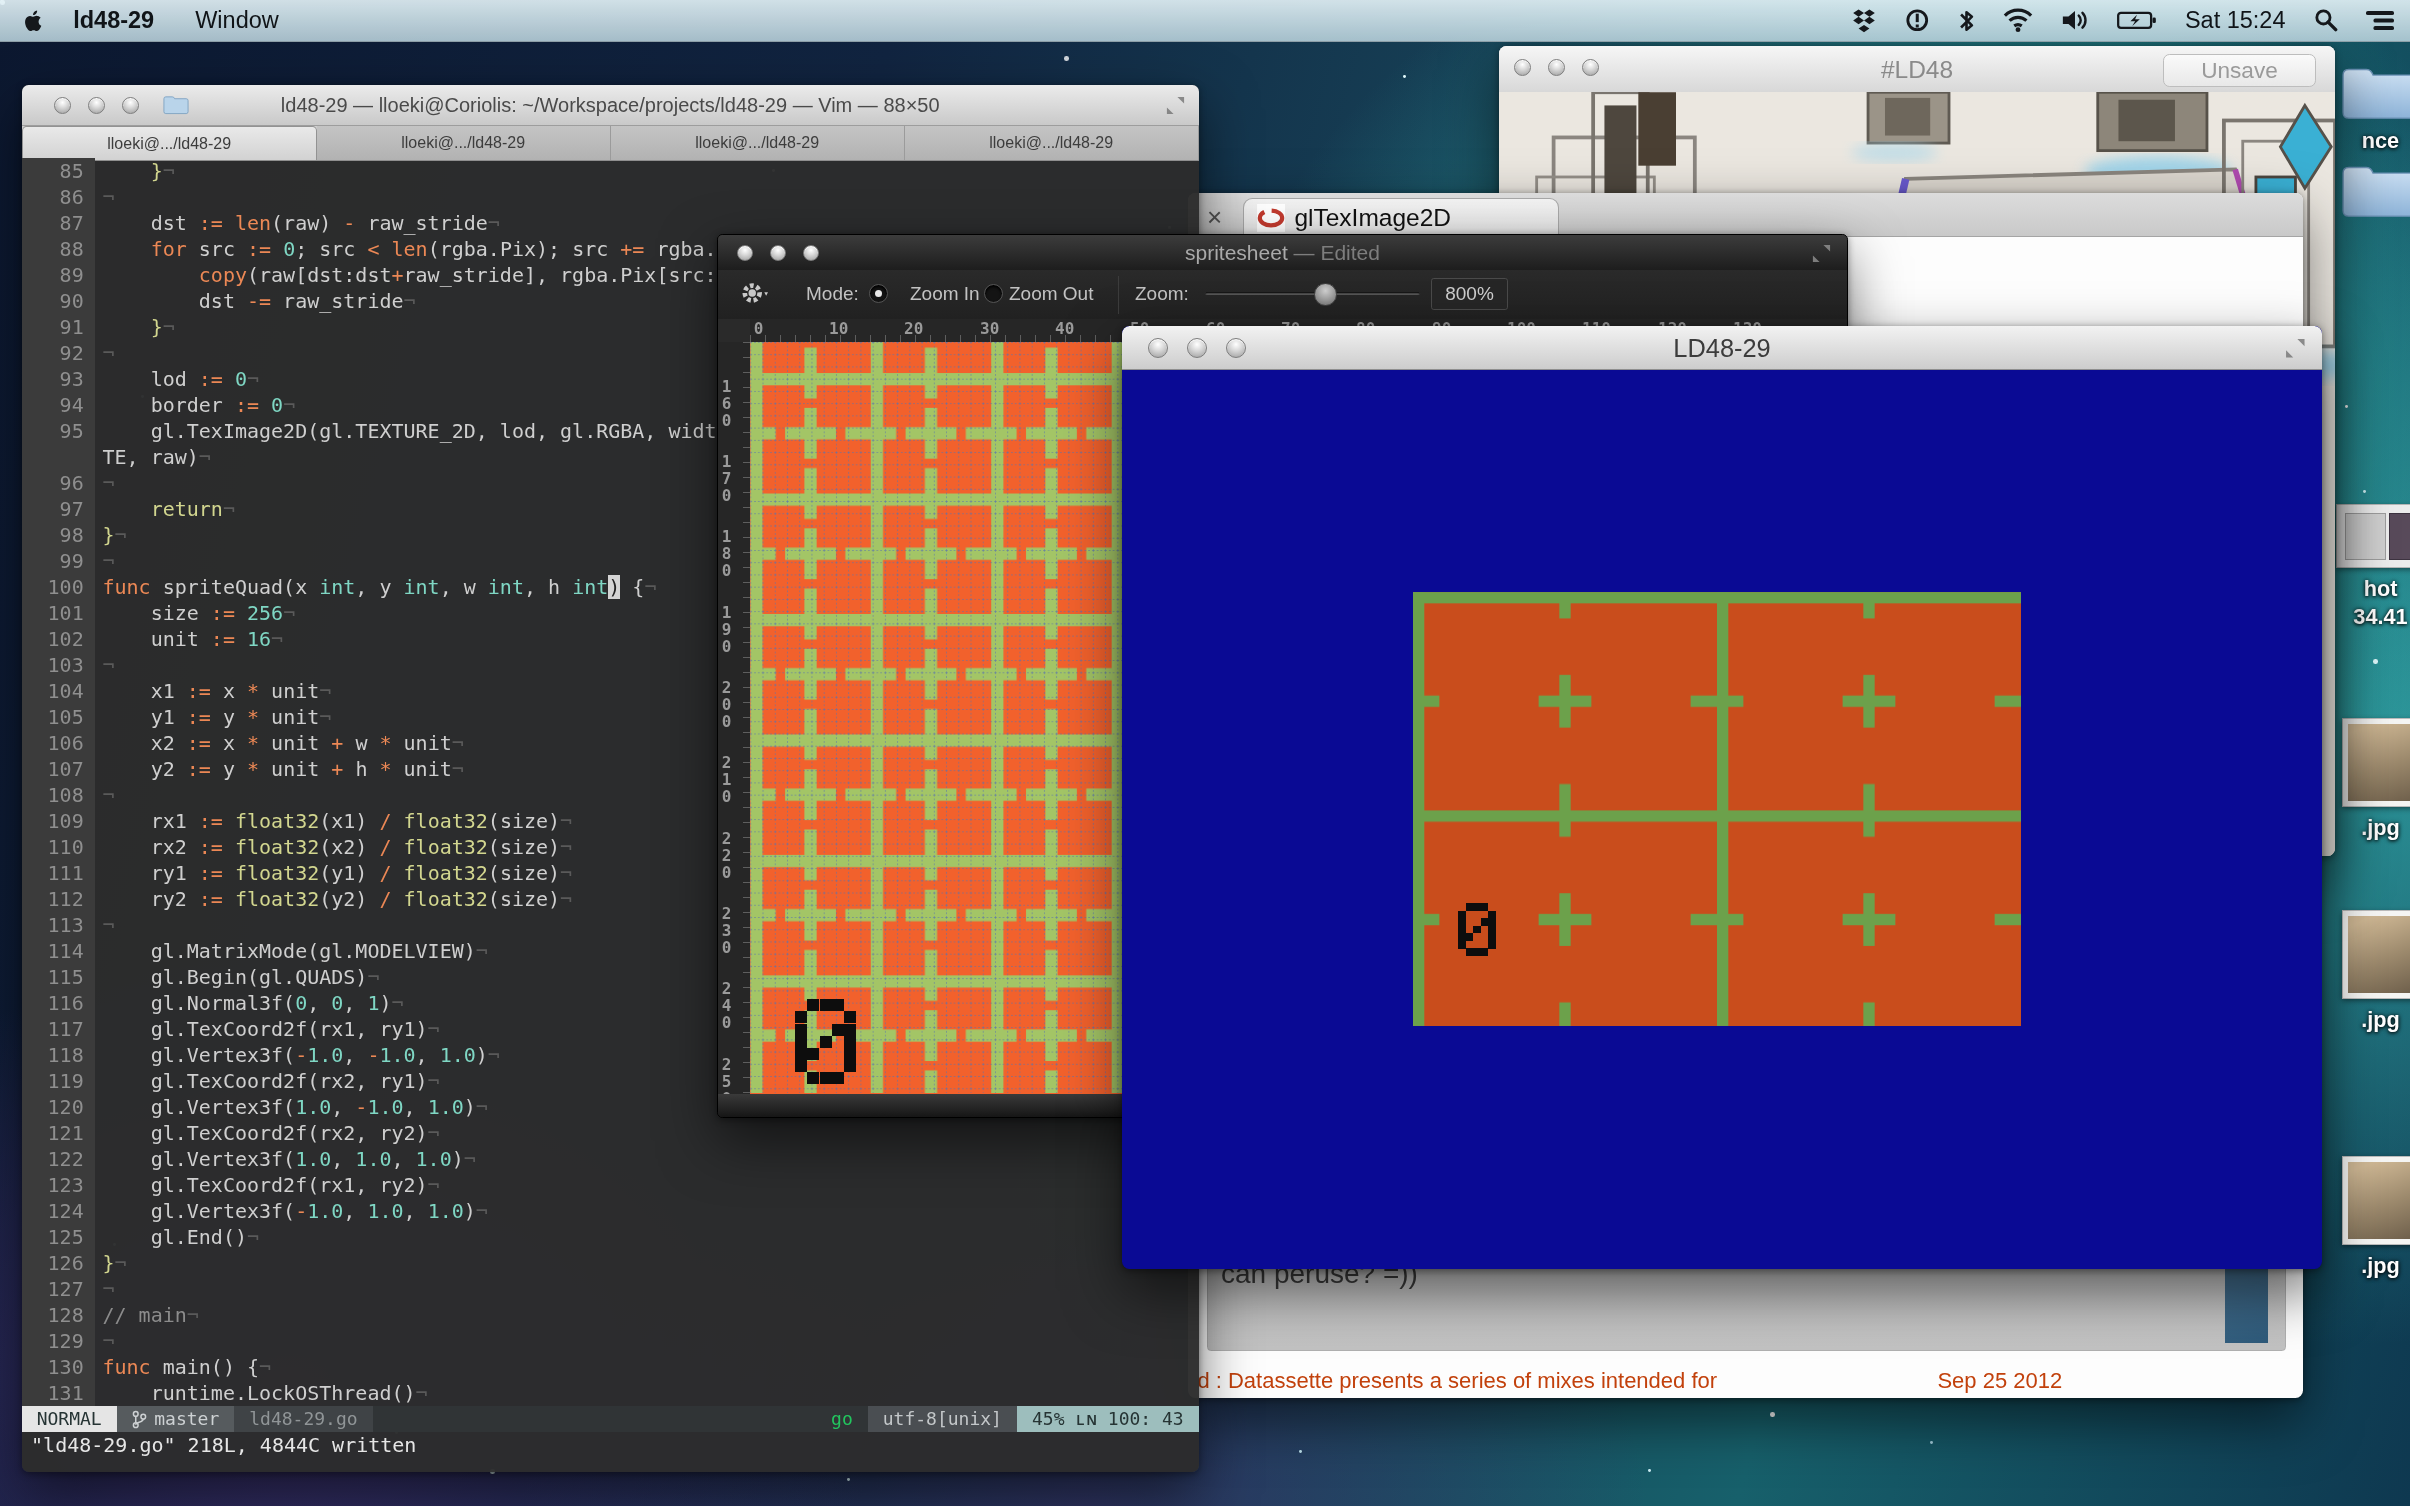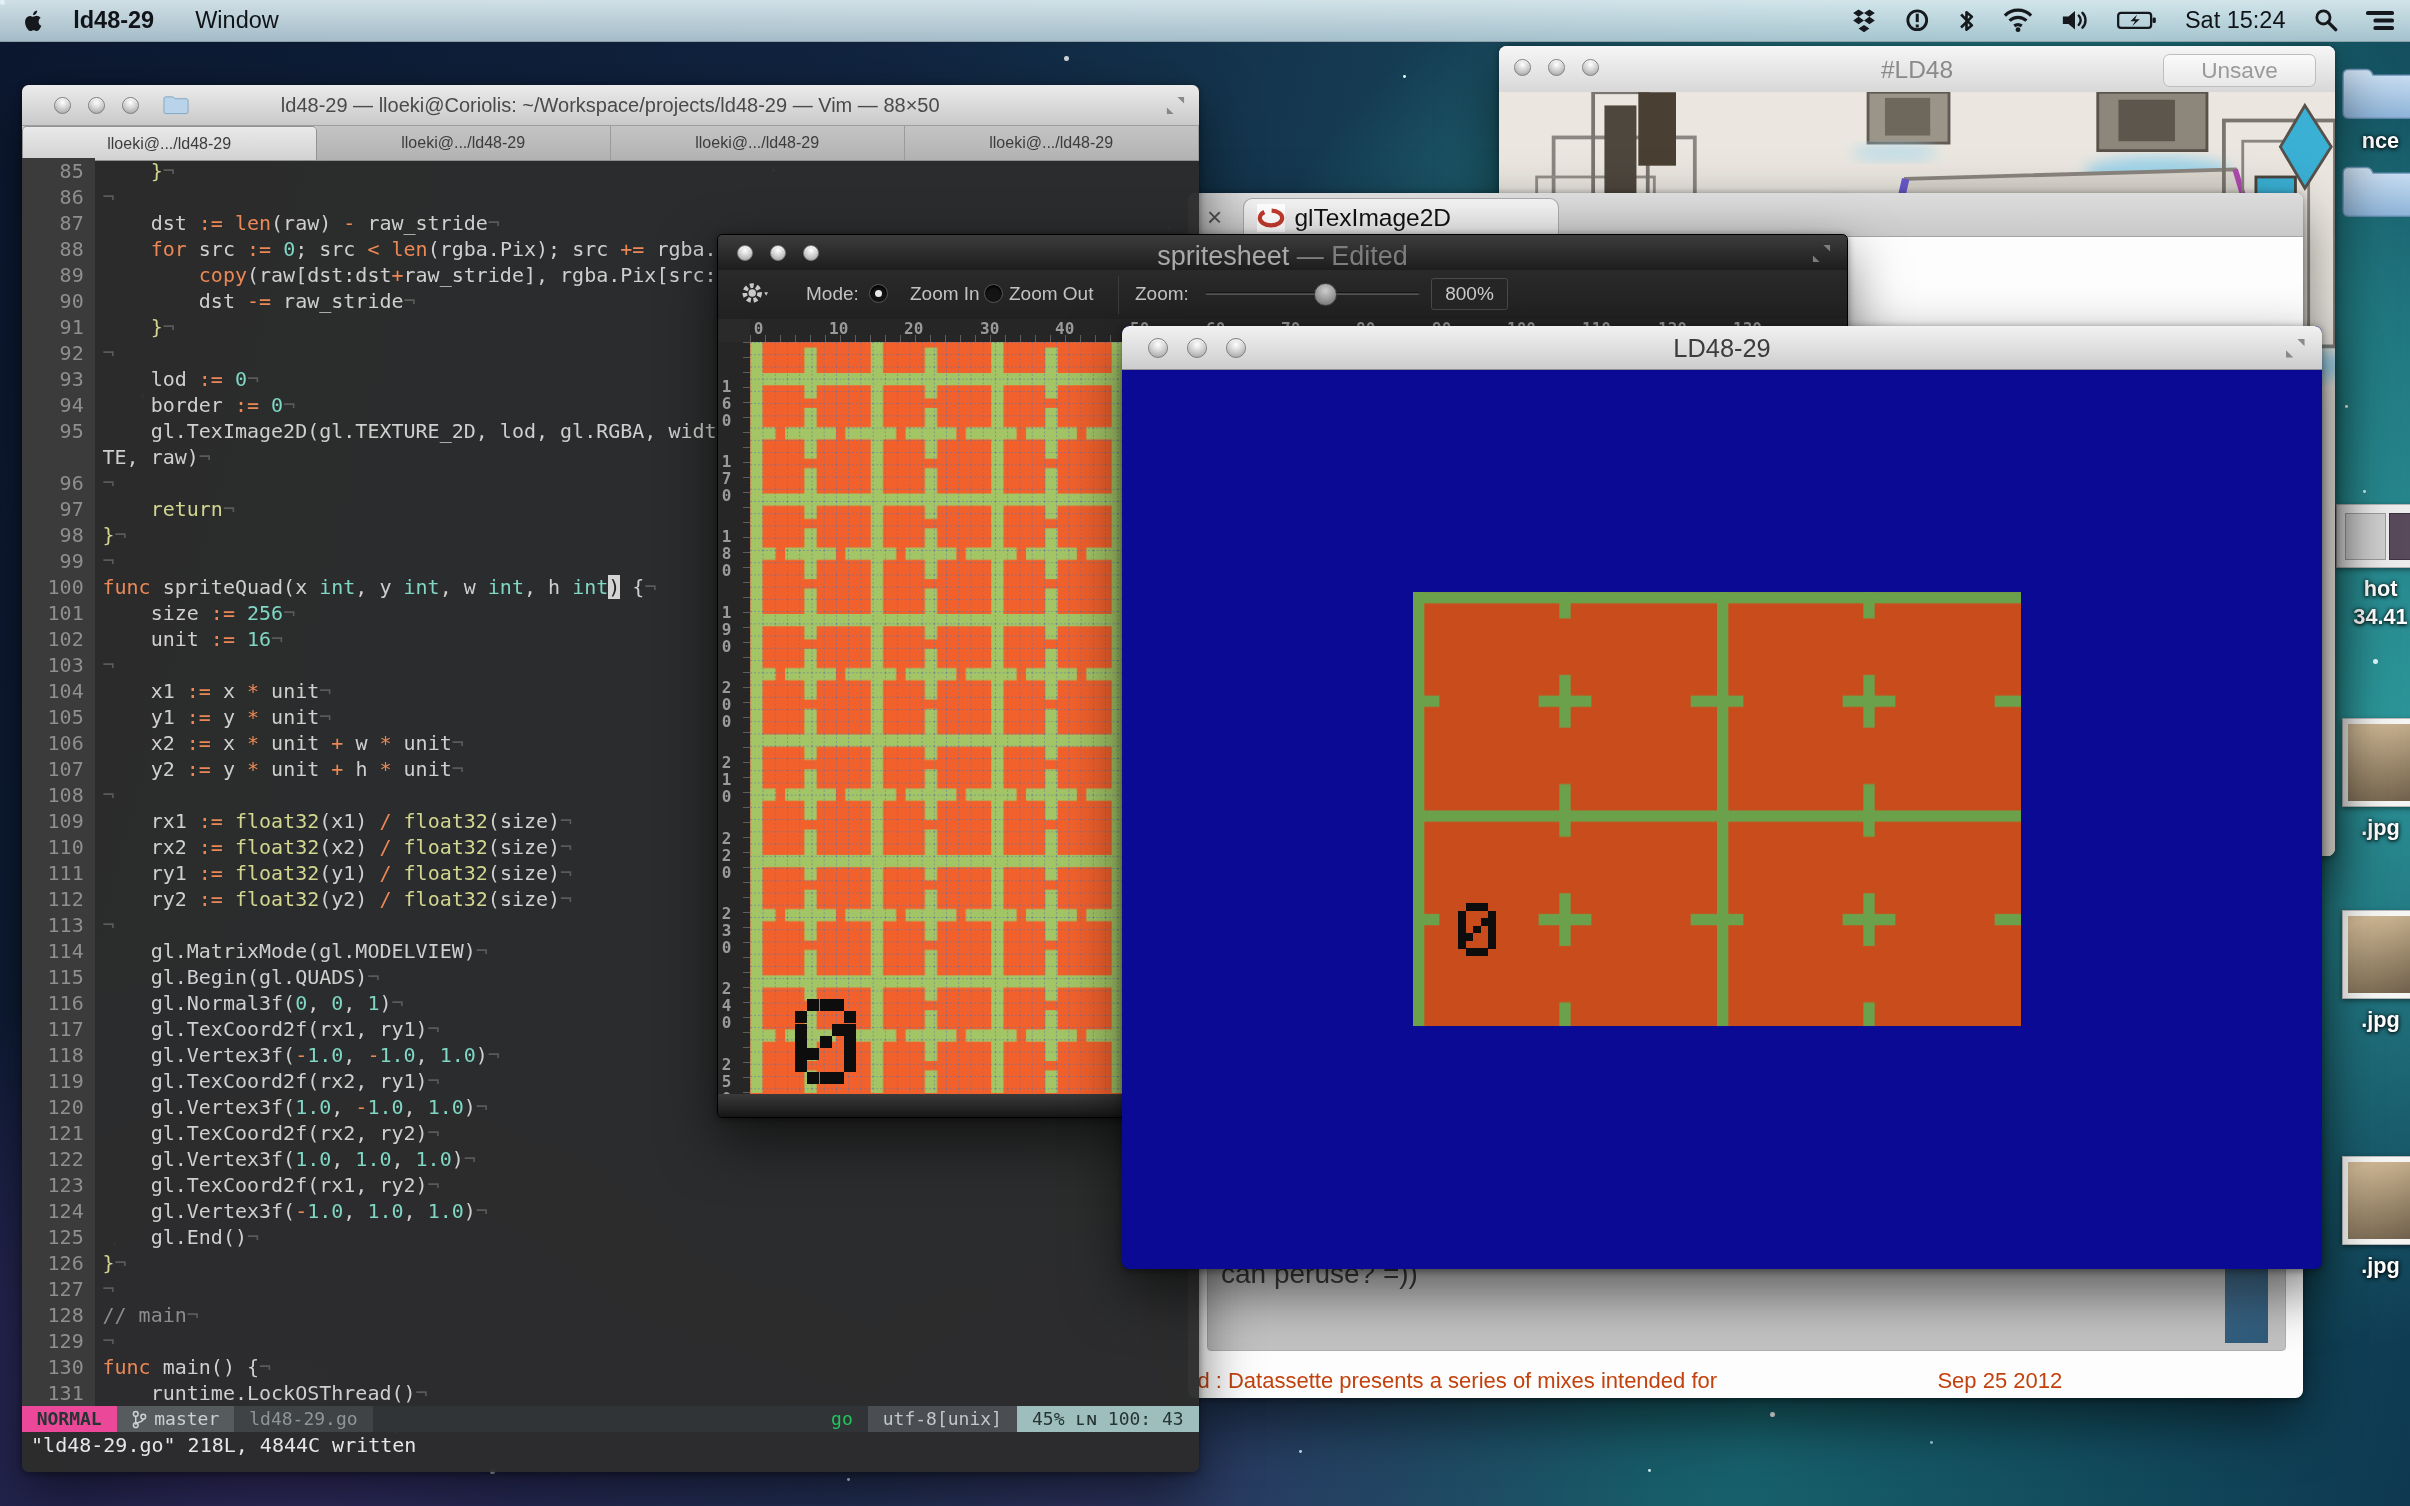--- a/index.html
+++ b/index.html
@@ -78,35 +78,35 @@
   .ttab.active{background:linear-gradient(#e9e9e9,#d2d2d2);border-radius:4.7px 4.7px 0 0;border:0.9px solid #929292;border-bottom:none;}
   .vim{position:absolute;top:73px;left:0;right:0;bottom:0;font-family:"DejaVu Sans Mono",monospace;font-size:20px;}
   .vrow{height:26px;line-height:26px;display:flex;white-space:pre;}
   .gut{width:62px;padding-right:11.3px;text-align:right;background:#3b3b3b;color:#8f8f8f;flex:none;}
   .src{flex:1;overflow:hidden;padding-left:7.5px;}
   .tk-p{color:var(--cp);} .tk-k{color:var(--ck);} .tk-n{color:var(--cn);}
   .tk-y{color:var(--cy);} .tk-c{color:var(--cc);} .tk-e{color:var(--ce);}
   .tk-cur{background:#d4d4d4;color:#222;}
   .airline{height:26px;display:flex;font-family:"DejaVu Sans Mono",monospace;font-size:18px;line-height:26px;background:#303436;}
   .seg{padding:0 15px;white-space:pre;}
-  .seg.mode{background:#ec4899;color:#263434;font-weight:bold;}
+  .seg.mode{background:#e5e5e5;color:#263434;font-weight:normal;}
   .seg.branch{background:#565b5e;color:#cdd1d3;display:flex;align-items:center;gap:7.5px;}
   .seg.file{background:#3f4346;color:#909597;}
   .seg.fill{flex:1;}
   .seg.ft{color:#22c55e;}
   .seg.enc{background:#4a4e52;color:#c3c7c9;}
   .seg.pos{background:#9dbebd;color:#263434;}
   .cmdline{height:26px;line-height:26px;color:#e6e6e6;font-family:"DejaVu Sans Mono",monospace;font-size:20px;padding-left:9.4px;white-space:pre;}
   
   .sprite{left:717px;top:234px;width:1129px;height:882px;z-index:20;border-radius:5.6px;overflow:hidden;
     background:#202020;border:0.9px solid #000;}
   .sprite .tbar{height:35px;background:linear-gradient(#3c3c3c,#1d1d1d);position:relative;border-bottom:0.9px solid #0c0c0c;}
   .sprite .lights{left:19px;top:10.4px;}
   .sprite .lights .light{width:14px;height:14px;}
-  .sprite .title{position:absolute;left:0;right:0;top:5.6px;text-align:center;font-size:27px;color:#a9a9a9;}
+  .sprite .title{position:absolute;left:0;right:0;top:5.6px;text-align:center;font-size:21px;color:#a9a9a9;}
   .sprite .title .dim{color:#7d7d7d;}
   .toolbar{position:absolute;left:0;right:0;top:35px;height:49px;background:linear-gradient(#2a2a2a,#212121);
     border-bottom:0.9px solid #121212;color:#c2c2c2;font-size:19px;}
   .toolbar .lbl{position:absolute;top:13px;}
   .radio{position:absolute;top:14px;width:17px;height:17px;border-radius:50%;background:#141414;border:0.9px solid #555;
     box-shadow:inset 0 1.9px 2.8px #000;}
   .radio.sel::after{content:"";position:absolute;left:4.7px;top:4.7px;width:7.5px;height:7.5px;border-radius:50%;background:#e8e8e8;}
   .slider-track{position:absolute;top:21.7px;height:3.8px;border-radius:1.9px;background:#5d5d5d;box-shadow:inset 0 0.9px 1.9px #000;}
   .slider-knob{position:absolute;top:-8.5px;width:21px;height:21px;border-radius:50%;
     background:radial-gradient(circle at 50% 32%,#cfcfcf,#8a8a8a 70%,#6a6a6a);border:0.9px solid #444;}

